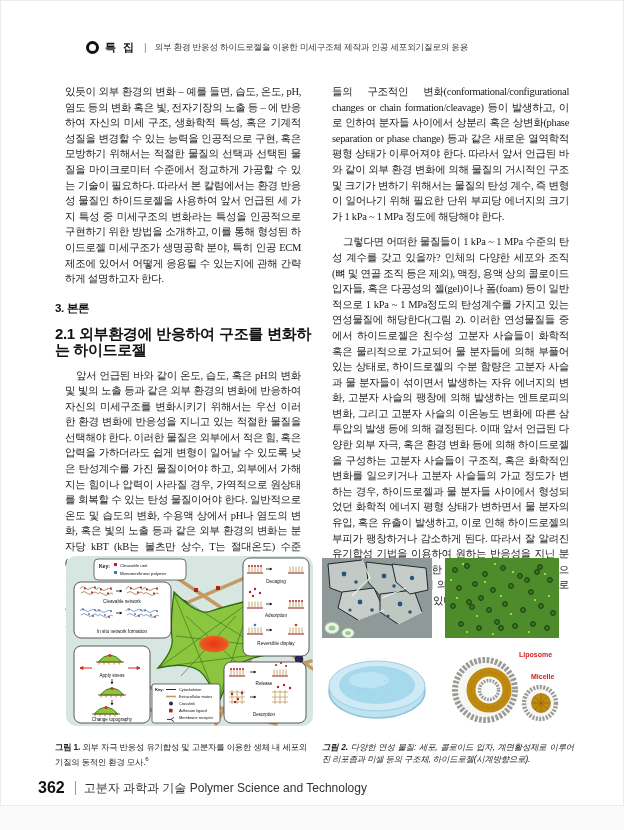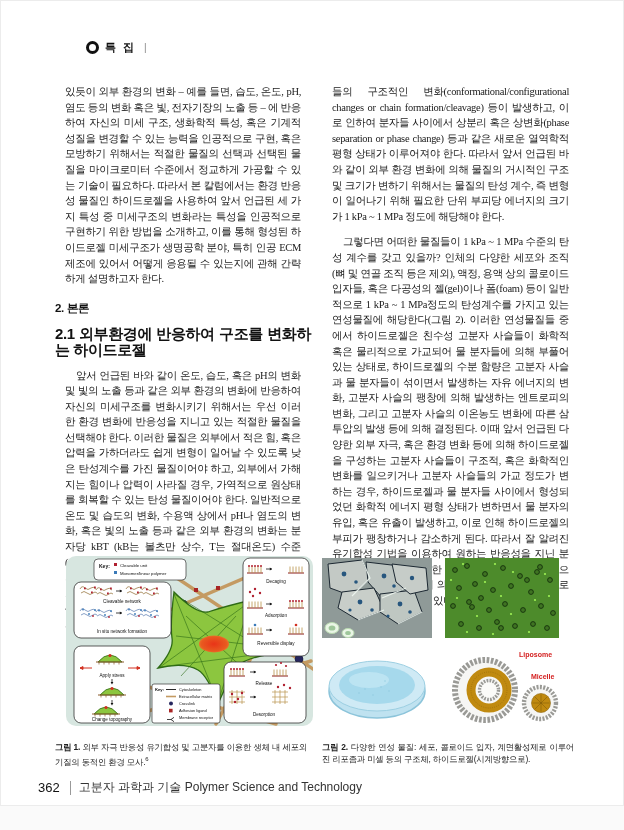--- a/index.html
+++ b/index.html
@@ -23,43 +23,44 @@
   h3.sub{font-family:"Liberation Sans","DejaVu Sans",sans-serif;font-size:15px;margin:0 0 5px 0;color:#111;letter-spacing:-0.4px;}
   
   .fig1wrap{position:absolute;left:66px;top:556px;width:247px;height:170px;}
   .fig2wrap{position:absolute;left:322px;top:558px;width:238px;height:172px;}
   .panel{position:absolute;overflow:hidden;}
   .cap{position:absolute;font-family:"Liberation Sans","DejaVu Sans",sans-serif;
        font-size:8.4px;line-height:11.5px;color:#222;letter-spacing:-0.2px;text-align:justify;}
   .cap b{font-weight:bold;}
   .cap sup{font-size:6px;}
   .cap1{left:55px;top:734px;width:252px;}
-  .cap2{left:322px;top:734px;width:252px;}
+  .cap2{left:322px;top:734px;width:252px;font-style:italic;}
   
   .ftr{position:absolute;left:38px;top:779px;display:flex;align-items:center;
        font-family:"Liberation Sans","DejaVu Sans",sans-serif;}
-  .ftr-page{font-size:13px;font-weight:normal;color:#111;text-align:right;}
+  .ftr-page{font-size:16px;font-weight:bold;color:#111;text-align:right;}
   .ftr-bar{width:1px;height:14px;background:#999;margin:0 8px 0 10px;}
   .ftr-journal{font-size:12px;color:#333;}
   svg text{font-family:"Liberation Sans","DejaVu Sans",sans-serif;}
 </style>
 </head>
 <body>
 
 <div class="page">
 
   <div class="hdr">
     <span class="hdr-icon"></span>
     <span class="hdr-feature">특 집</span>
     <span class="hdr-div">|</span>
+    <span class="hdr-title">외부 환경 반응성 하이드로젤을 이용한 미세구조체 제작과 인공 세포외기질로의 응용</span>
   </div>
 
   <div class="col col-l">
     <p>있듯이 외부 환경의 변화 – 예를 들면, 습도, 온도, pH, 염도 등의 변화 혹은 빛, 전자기장의 노출 등 – 에 반응하여 자신의 미세 구조, 생화학적 특성, 혹은 기계적 성질을 변경할 수 있는 능력을 인공적으로 구현, 혹은 모방하기 위해서는 적절한 물질의 선택과 선택된 물질을 마이크로미터 수준에서 정교하게 가공할 수 있는 기술이 필요하다. 따라서 본 칼럼에서는 환경 반응성 물질인 하이드로젤을 사용하여 앞서 언급된 세 가지 특성 중 미세구조의 변화라는 특성을 인공적으로 구현하기 위한 방법을 소개하고, 이를 통해 형성된 하이드로젤 미세구조가 생명공학 분야, 특히 인공 ECM 제조에 있어서 어떻게 응용될 수 있는지에 관해 간략하게 설명하고자 한다.</p>
-    <h2 class="sec">2. 본론</h2>
+    <h2 class="sec">3. 본론</h2>
     <h3 class="sub">2.1 외부환경에 반응하여 구조를 변화하는 하이드로젤</h3>
     <p class="indent">앞서 언급된 바와 같이 온도, 습도, 혹은 pH의 변화 및 빛의 노출 등과 같은 외부 환경의 변화에 반응하여 자신의 미세구조를 변화시키기 위해서는 우선 이러한 환경 변화에 반응성을 지니고 있는 적절한 물질을 선택해야 한다. 이러한 물질은 외부에서 적은 힘, 혹은 압력을 가하더라도 쉽게 변형이 일어날 수 있도록 낮은 탄성계수를 가진 물질이어야 하고, 외부에서 가해지는 힘이나 압력이 사라질 경우, 가역적으로 원상태를 회복할 수 있는 탄성 물질이어야 한다. 일반적으로 온도 및 습도의 변화, 수용액 상에서 pH나 염도의 변화, 혹은 빛의 노출 등과 같은 외부 환경의 변화는 분자당 kBT (kB는 볼츠만 상수, T는 절대온도) 수준(order)에 해당하는 에너지의 변화를 야기한다. 따라서 외부 환경 변화에 의해 물질의 구조나 크기가 변화하기 위해서는 앞서 언급된 수준의 에너지(분자당 10⁻²¹ ~ 10⁻¹⁹ J 정도)를 공급받음으로써 물질을 구성하는 분자</p>
   </div>
 
   <div class="col col-r">
     <p>들의 구조적인 변화(conformational/configurational changes or chain formation/cleavage) 등이 발생하고, 이로 인하여 분자들 사이에서 상분리 혹은 상변화(phase separation or phase change) 등과 같은 새로운 열역학적 평형 상태가 이루어져야 한다. 따라서 앞서 언급된 바와 같이 외부 환경 변화에 의해 물질의 거시적인 구조 및 크기가 변하기 위해서는 물질의 탄성 계수, 즉 변형이 일어나기 위해 필요한 단위 부피당 에너지의 크기가 1 kPa ~ 1 MPa 정도에 해당해야 한다.</p>
     <p class="indent">그렇다면 어떠한 물질들이 1 kPa ~ 1 MPa 수준의 탄성 계수를 갖고 있을까? 인체의 다양한 세포와 조직(뼈 및 연골 조직 등은 제외), 액정, 용액 상의 콜로이드 입자들, 혹은 다공성의 젤(gel)이나 폼(foam) 등이 일반적으로 1 kPa ~ 1 MPa정도의 탄성계수를 가지고 있는 연성물질에 해당한다(그림 2). 이러한 연성물질들 중에서 하이드로젤은 친수성 고분자 사슬들이 화학적 혹은 물리적으로 가교되어 물 분자들에 의해 부풀어 있는 상태로, 하이드로젤의 수분 함량은 고분자 사슬과 물 분자들이 섞이면서 발생하는 자유 에너지의 변화, 고분자 사슬의 팽창에 의해 발생하는 엔트로피의 변화, 그리고 고분자 사슬의 이온농도 변화에 따른 삼투압의 발생 등에 의해 결정된다. 이때 앞서 언급된 다양한 외부 자극, 혹은 환경 변화 등에 의해 하이드로젤을 구성하는 고분자 사슬들이 구조적, 혹은 화학적인 변화를 일으키거나 고분자 사슬들의 가교 정도가 변하는 경우, 하이드로젤과 물 분자들 사이에서 형성되었던 화학적 에너지 평형 상태가 변하면서 물 분자의 유입, 혹은 유출이 발생하고, 이로 인해 하이드로젤의 부피가 팽창하거나 감소하게 된다. 따라서 잘 알려진 유기합성 기법을 이용하여 원하는 반응성을 지닌 분자들로 단량체를 합성한 후 고분자 사슬을 중합함으로써 외부 환경 변화에 의해 크기가 변하는 하이드로젤을 손쉽게 제조할 수 있다(그림 3).</p>
   </div>
 
   <div class="fig1wrap">

